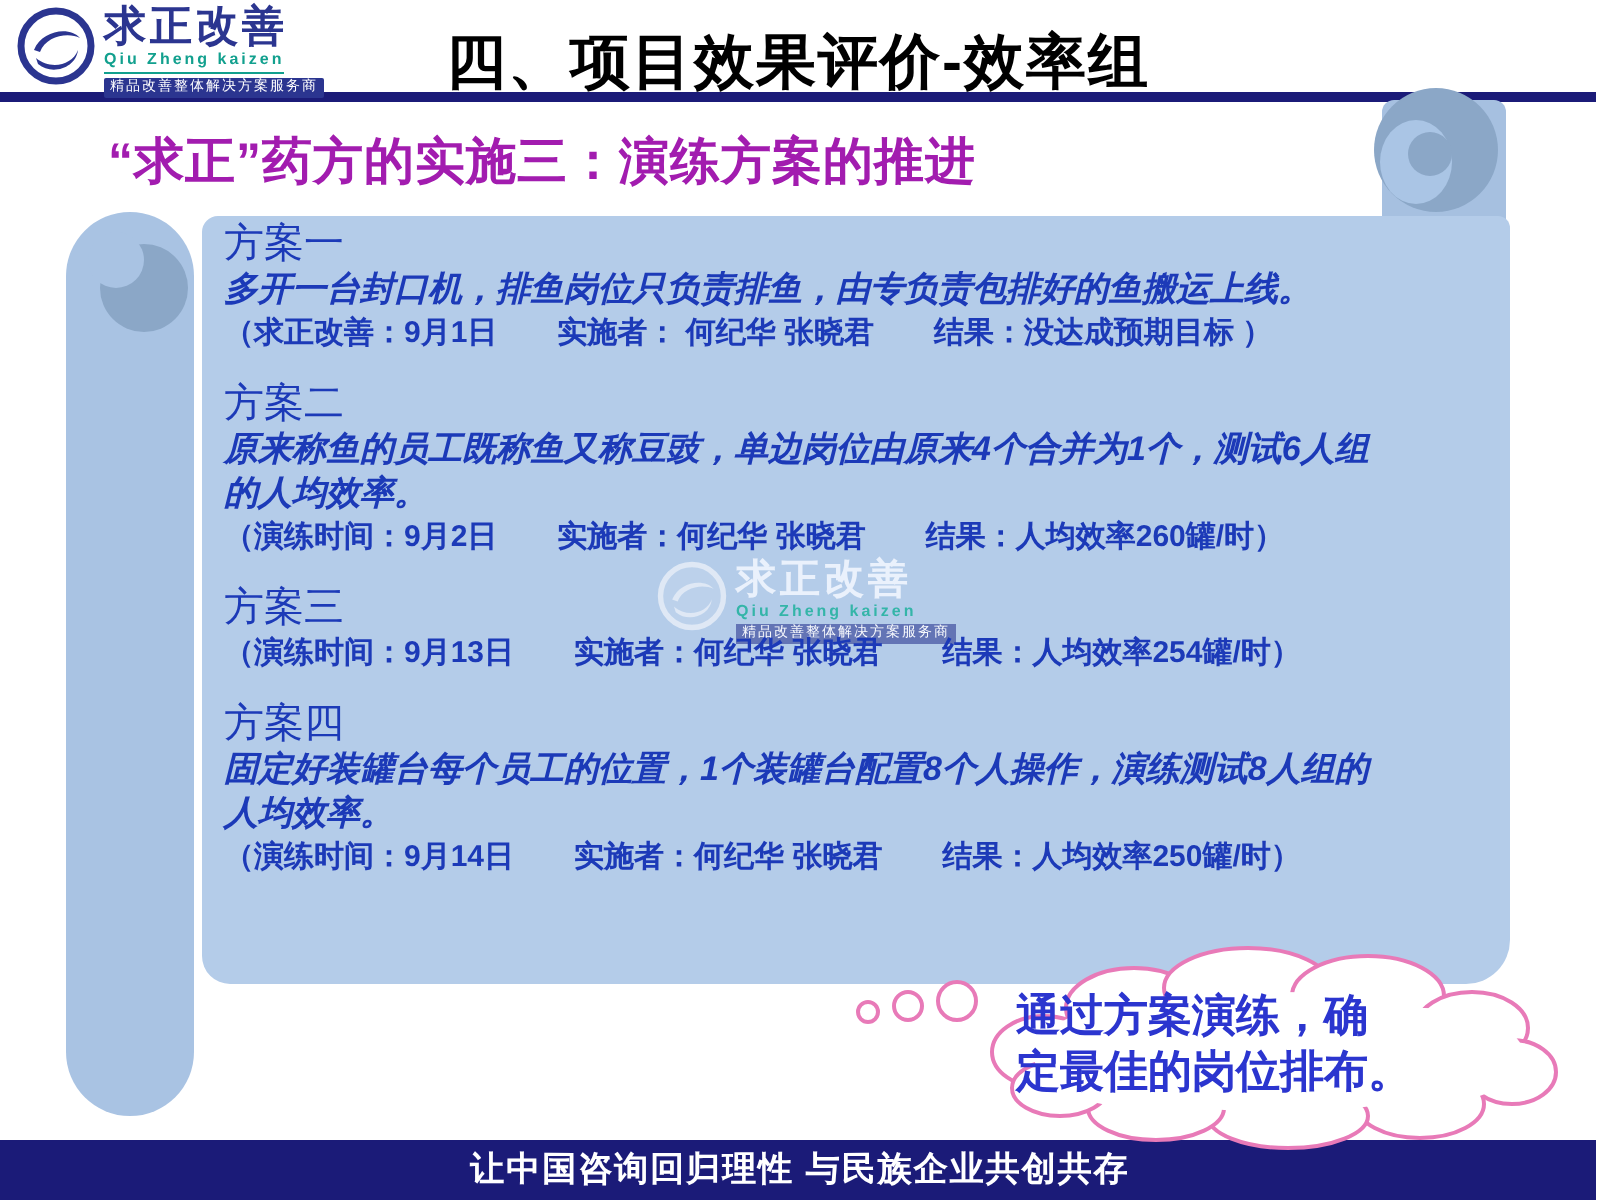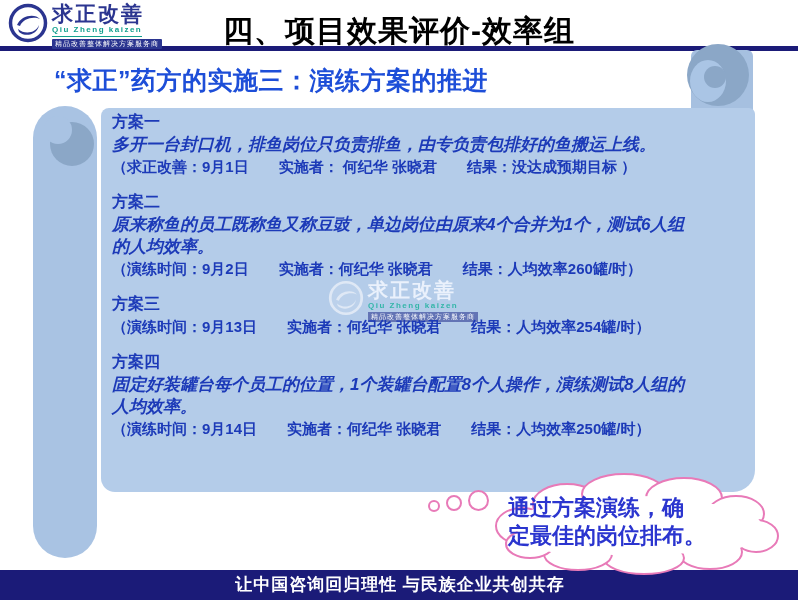--- a/index.html
+++ b/index.html
@@ -12,21 +12,21 @@
   .logo-text{display:flex;flex-direction:column;align-items:flex-start;}
   .logo-name{font-size:21px;font-weight:bold;color:#2b3590;letter-spacing:2px;line-height:1.05;}
   .logo-latin{font-size:8px;font-weight:bold;color:#12a08e;letter-spacing:1.5px;line-height:1.2;
               border-bottom:1px solid #12a08e;padding-bottom:1px;}
   .logo-tagline{font-size:7px;color:#ffffff;background:#2b3590;padding:1px 3px;margin-top:2px;
                 letter-spacing:1px;border-radius:1px;line-height:1.2;}
   .title{position:absolute;left:0;right:0;top:11px;margin:0;text-align:center;
          font-size:30px;font-weight:bold;color:#000000;letter-spacing:1px;z-index:1;}
   .navy-line{position:absolute;left:0;top:46px;width:800px;height:5px;background:#1b1b78;z-index:1;}
   .subtitle{position:absolute;left:54px;top:64px;margin:0;font-size:25px;font-weight:bold;
-            color:#1d4ed8;letter-spacing:0.5px;z-index:4;}
+            color:#a21caf;letter-spacing:0.5px;z-index:4;}
 
   
   .roll-left{position:absolute;left:33px;top:106px;width:64px;height:452px;
              background:#a9c3e3;border-radius:32px;z-index:2;}
   .curl-left-dark{position:absolute;left:50px;top:122px;width:44px;height:44px;border-radius:50%;
                   background:#8ba7c7;z-index:2;}
   .curl-left-light{position:absolute;left:44px;top:116px;width:28px;height:28px;border-radius:50%;
                    background:#a9c3e3;z-index:2;}
   .strip-right{position:absolute;left:691px;top:50px;width:62px;height:440px;
                background:#a6c0e0;border-radius:6px 6px 18px 6px;z-index:2;}
@@ -35,21 +35,21 @@
   .curl-right-light{position:absolute;left:690px;top:60px;width:36px;height:42px;border-radius:50%;
                     background:#aac5e5;z-index:2;}
   .curl-right-core{position:absolute;left:704px;top:66px;width:22px;height:22px;border-radius:50%;
                    background:#8ba7c7;z-index:2;}
   .scroll-body{position:absolute;left:101px;top:108px;width:654px;height:384px;
                background:#b4cce9;border-radius:8px 6px 22px 14px;z-index:3;}
 
   
   .scroll-content{position:absolute;left:112px;top:110px;width:585px;z-index:4;color:#1c3ab8;}
   .plan{margin:0 0 13px 0;}
-  .plan-heading{margin:0;font-size:16px;font-weight:bold;line-height:24px;}
+  .plan-heading{margin:0;font-size:20px;font-weight:normal;line-height:24px;}
   .plan-body{margin:0;font-size:17px;font-weight:bold;line-height:22px;font-style:italic;}
   .plan-detail{margin:1px 0 0 0;font-size:15px;font-weight:bold;line-height:20px;}
 
   
   .watermark{position:absolute;left:328px;top:280px;display:flex;gap:4px;align-items:flex-start;
              z-index:3;opacity:0.9;}
   .wm-emblem{display:block;width:36px;height:36px;}
   .wm-text{display:flex;flex-direction:column;align-items:flex-start;}
   .wm-name{font-size:20px;font-weight:bold;color:rgba(245,248,255,0.92);letter-spacing:2px;line-height:1.05;}
   .wm-latin{font-size:8px;font-weight:bold;color:#27b3a2;letter-spacing:1.5px;line-height:1.2;}

